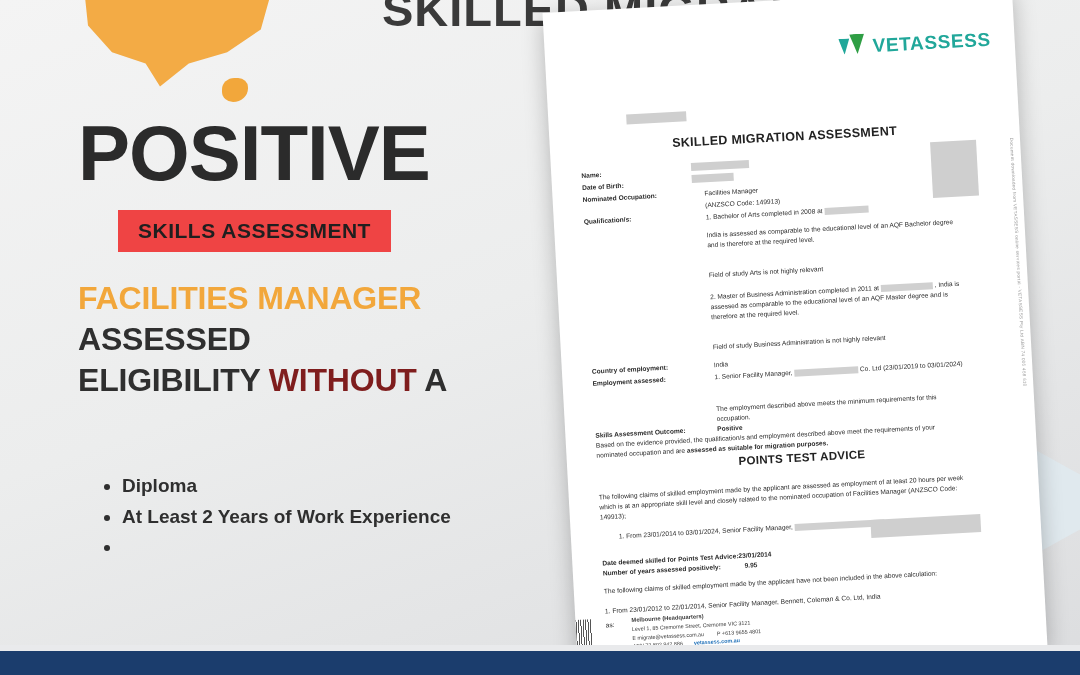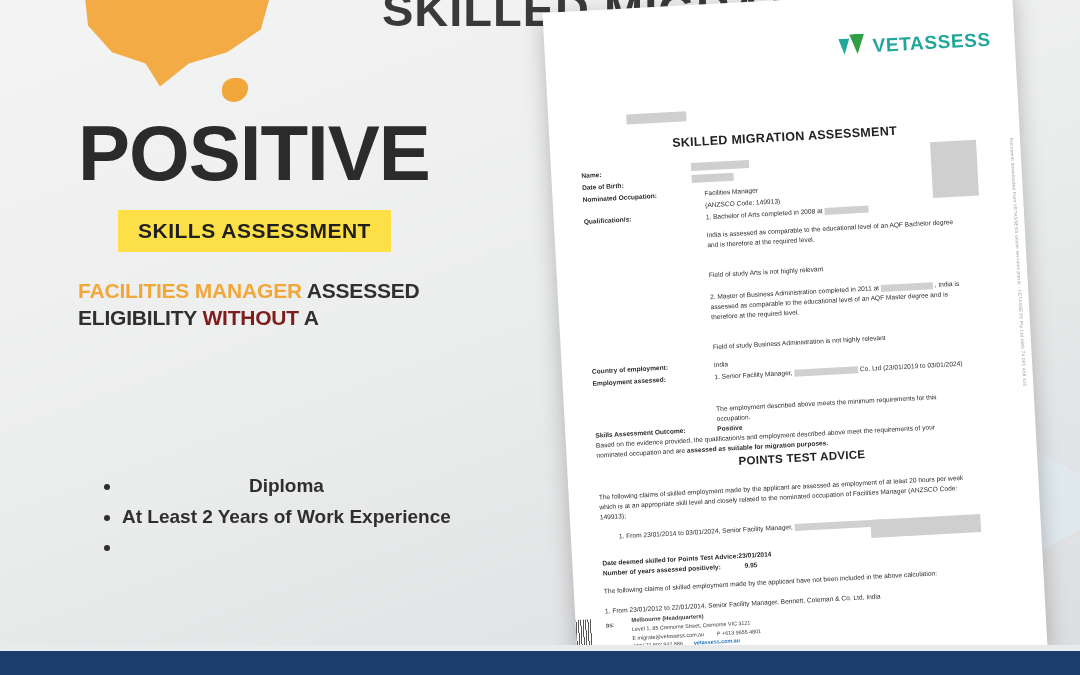--- a/index.html
+++ b/index.html
@@ -42,36 +42,36 @@
   
   .headline-skilled{
     position:absolute;left:382px;top:-18px;font-size:47px;font-weight:bold;
     letter-spacing:1px;color:#3a3a3a;white-space:nowrap;
   }
   .positive{
     position:absolute;left:78px;top:118px;font-size:78px;line-height:.92;
     font-weight:bold;color:#2b2b2b;letter-spacing:-1px;
   }
   .skills-badge{
-    position:absolute;left:118px;top:210px;background:#fde047;color:#1f1f1f;
+    position:absolute;left:118px;top:210px;background:#ef4444;color:#1f1f1f;
     font-size:21px;font-weight:bold;letter-spacing:.5px;padding:9px 20px;
   }
   .tagline{
-    position:absolute;left:78px;top:278px;width:470px;font-size:21px;font-weight:bold;
+    position:absolute;left:78px;top:278px;width:470px;font-size:32px;font-weight:bold;
     line-height:1.28;color:#2f2f2f;letter-spacing:-.2px;
   }
   .tagline .or{color:#f2a73b;}
   .tagline .cy{color:#7f1d1d;}
   .elig-title{
     position:absolute;left:82px;top:440px;font-size:22px;font-weight:bold;color:#f2a73b;
     letter-spacing:.4px;
   }
   .elig-list{
     position:absolute;left:96px;top:472px;margin:0;padding:0 0 0 26px;
-    font-size:19px;font-weight:bold;color:#2f2f2f;line-height:1.5;text-align:center;
+    font-size:19px;font-weight:bold;color:#2f2f2f;line-height:1.5;
   }
   .elig-list li{margin:0 0 2px 0;}
   .elig-sub{display:block;}
 
   
   .cert-wrap{
     position:absolute;left:540px;top:-10px;width:500px;height:680px;
     transform:rotate(-3.1deg);transform-origin:50% 50%;
   }
   .cert{

